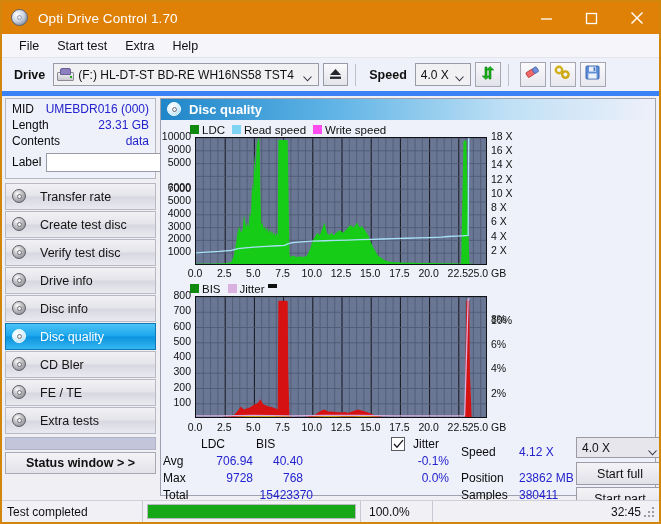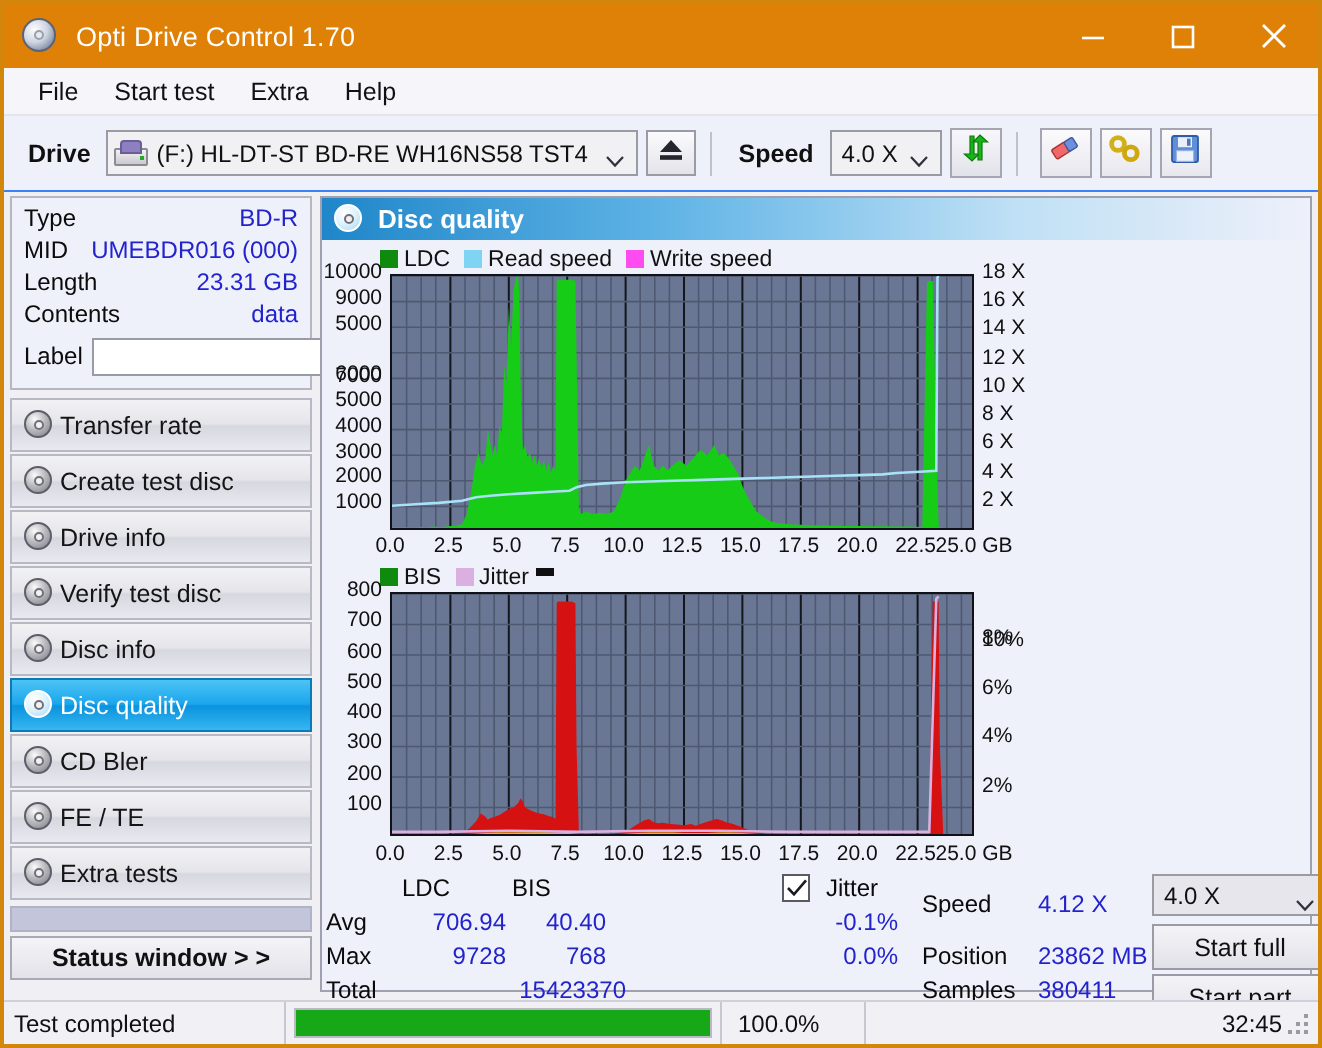--- a/index.html
+++ b/index.html
@@ -61,21 +61,21 @@
   .menu-item {
     font-size: 12.5px; color: #111;
     padding: 2px 9px;
   }
   
   .toolbar {
     height: 38px;
     background: #eef0fa;
     display: flex; align-items: center;
     padding: 0 6px;
-    border-bottom: 1px solid #3b82f6;
+    border-bottom: 5px solid #3b82f6;
   }
   .tb-label { font-size: 12.5px; font-weight: bold; color: #101010; margin: 0 8px 0 6px; }
   .drive-combo {
     flex: 0 0 auto;
     width: 266px; height: 23px;
     background: #f1f1f4;
     border: 1px solid #9b9ba6;
     display: flex; align-items: center;
     font-size: 12px; color: #101010;
     padding-left: 3px;
@@ -157,21 +157,21 @@
     display: flex; align-items: center;
     background: linear-gradient(#f2f2f5 0%, #e4e4ea 48%, #d7d7e0 52%, #e9e9f0 100%);
     border: 1px solid #b9b9c6;
     padding-left: 6px;
   }
   .nav-item.active {
     background: linear-gradient(#4cc3f5 0%, #1ba6ec 48%, #0b93de 52%, #35b7f2 100%);
     border: 1px solid #0d7ab5;
   }
   .nav-item.active .nav-label { color: #ffffff; }
-  .nav-label { font-size: 12.5px; color: #141414; margin-left: 3px; }
+  .nav-label { font-size: 12.5px; color: #141414; margin-left: 13px; }
   .status-strip { height: 13px; background: #c3c6da; margin-top: 3px; border: 1px solid #b0b3c8; }
   .status-btn {
     height: 22px; margin-top: 2px;
     background: linear-gradient(#f4f4f7,#e2e2e9);
     border: 1px solid #a9a9b6;
     display: flex; align-items: center; justify-content: center;
     font-size: 12.5px; font-weight: bold; color: #111;
   }
   
   .main {
@@ -373,24 +373,20 @@
       </span>
     </div>
   </div>
 
   <div class="body-row">
 
     <div class="sidebar">
 
       <div class="disc-panel">
         <div class="disc-rows">
-          <div class="drow">
-            <span class="dkey">Type</span>
-            <span class="dval">BD-R</span>
-          </div>
           <div class="drow">
             <span class="dkey">MID</span>
             <span class="dval">UMEBDR016 (000)</span>
           </div>
           <div class="drow">
             <span class="dkey">Length</span>
             <span class="dval">23.31 GB</span>
           </div>
           <div class="drow">
             <span class="dkey">Contents</span>
@@ -422,28 +418,28 @@
               <span class="c1"></span>
               <span class="c2"></span>
             </span>
           <span class="nav-label">Create test disc</span>
         </div>
         <div class="nav-item">
           <span class="discico">
               <span class="c1"></span>
               <span class="c2"></span>
             </span>
-          <span class="nav-label">Drive info</span>
+          <span class="nav-label">Verify test disc</span>
         </div>
         <div class="nav-item">
           <span class="discico">
               <span class="c1"></span>
               <span class="c2"></span>
             </span>
-          <span class="nav-label">Verify test disc</span>
+          <span class="nav-label">Drive info</span>
         </div>
         <div class="nav-item">
           <span class="discico">
               <span class="c1"></span>
               <span class="c2"></span>
             </span>
           <span class="nav-label">Disc info</span>
         </div>
         <div class="nav-item active">
           <span class="discico lit">

